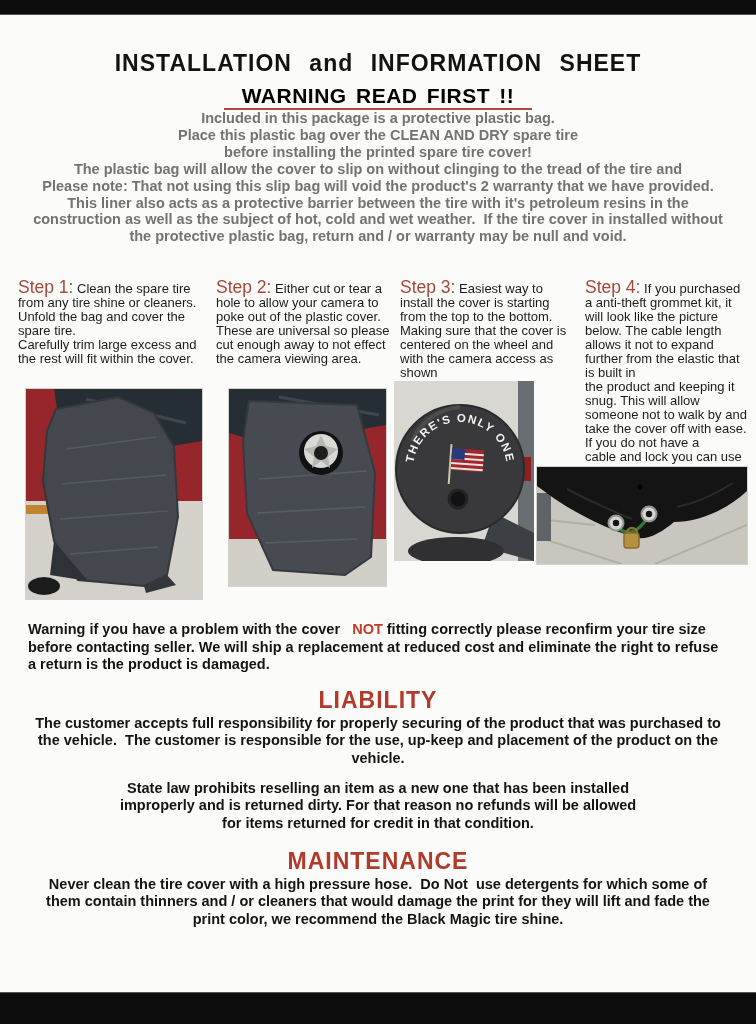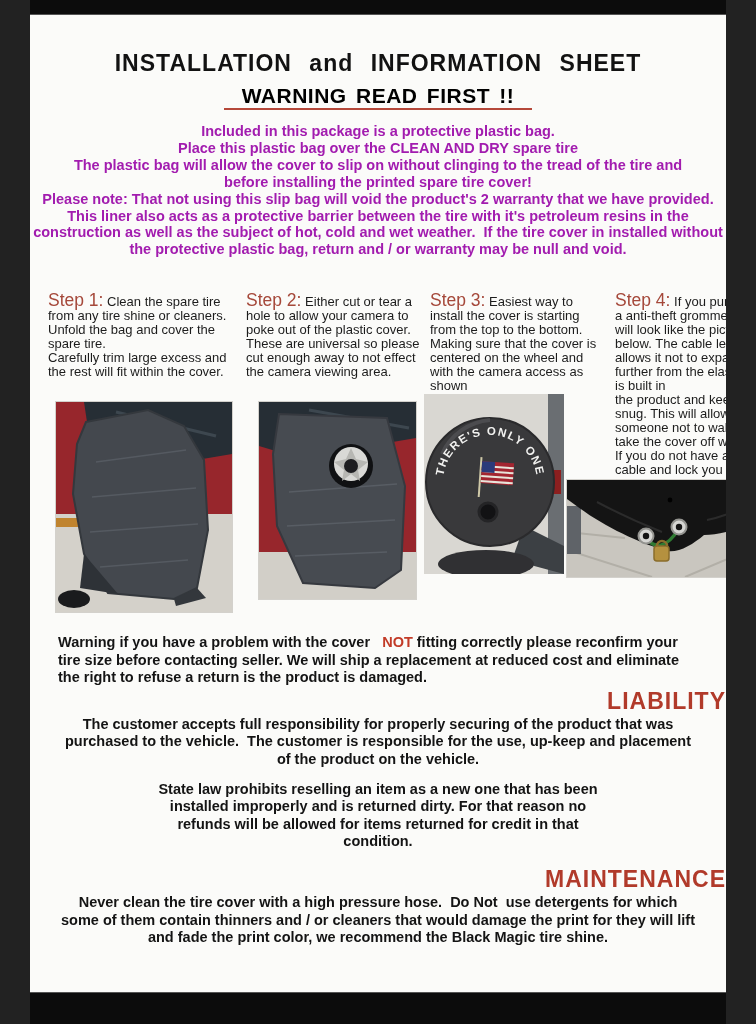--- a/index.html
+++ b/index.html
@@ -1,39 +1,39 @@
 <!DOCTYPE html>
 <html><head>
 <meta charset="utf-8">
 <style>
   html,body { margin:0; padding:0; background:#222; }
   .page {
-    position:relative; width:696px; height:1024px; margin:0 auto;
+    position:relative; width:756px; height:1024px; margin:0 auto;
     background:#fbfbf9; overflow:hidden;
     font-family:"Liberation Sans", sans-serif; color:#151515;
   }
   .letterbox { position:absolute; left:0; right:0; background:#0c0c0c; }
   .letterbox.top { top:0; height:14px; border-bottom:1px solid #555; }
   .letterbox.bottom { bottom:0; height:31px; border-top:1px solid #555; }
 
   .content { padding-top:50px; }
 
   .doc-title {
     text-align:center; font-size:23px; font-weight:bold; color:#121212;
     letter-spacing:1px; word-spacing:10px; line-height:26px; margin:0;
   }
   .warning-wrap { text-align:center; margin-top:8px; }
   .warning-heading {
     display:inline-block; font-size:21px; font-weight:bold; color:#000000;
     letter-spacing:0.5px; word-spacing:3px; line-height:23px;
     border-bottom:2px solid #b5483a; padding:0 18px 1px 18px;
   }
 
-  .intro { margin-top:13px; text-align:center; font-weight:bold;
-    font-size:14.5px; line-height:16.9px; color:#a21caf; }
+  .intro { text-align:center; font-weight:bold;
+    font-size:14.5px; line-height:16.9px; color:#737373; }
   .intro div { white-space:pre-wrap; }
 
   .steps-region { position:relative; margin-top:18px; height:350px; }
   .step { position:absolute; top:4px; font-size:13px; line-height:14px; color:#1c1c1c; }
   .step-label { font-size:17.5px; color:#a5483a; }
   .step-text { white-space:pre-line; }
   .step-1 { left:18px;  width:183px; }
   .step-2 { left:216px; width:184px; }
   .step-3 { left:400px; width:172px; }
   .step-4 { left:585px; width:163px; }
@@ -45,22 +45,22 @@
   .photo-3 { left:394px; top:118px; border:none; }
   .photo-4 { left:536px; top:203px; }
 
   .fit-warning {
     margin:8px 26px 0 28px; font-weight:bold; font-size:14.5px;
     line-height:17.3px; white-space:pre-wrap; color:#141414;
   }
   .fit-warning .red-not { color:#c23b27; }
 
   .section-heading {
-    text-align:right; font-size:23px; font-weight:bold; color:#b13a2a;
-    letter-spacing:1px; margin:2px 0 2px 0; line-height:26px;
+    text-align:center; font-size:23px; font-weight:bold; color:#b13a2a;
+    letter-spacing:1px; margin:14px 0 2px 0; line-height:26px;
   }
   .section-heading.maintenance { margin-top:16px; }
   .body-center {
     text-align:center; font-weight:bold; font-size:14.5px; line-height:17.3px;
     white-space:pre-wrap; color:#141414; margin:0 30px;
   }
   .resale { margin:13px 112px 0 112px; }
 </style>
 </head>
 <body>
@@ -69,22 +69,22 @@
   <div class="letterbox top"></div>
 
   <div class="content">
     <h1 class="doc-title">INSTALLATION and INFORMATION SHEET</h1>
 
     <div class="warning-wrap"><span class="warning-heading">WARNING READ FIRST !!</span></div>
 
     <div class="intro">
       <div>Included in this package is a protective plastic bag.</div>
       <div>Place this plastic bag over the CLEAN AND DRY spare tire</div>
+      <div>before installing the printed spare tire cover!</div>
       <div>The plastic bag will allow the cover to slip on without clinging to the tread of the tire and</div>
-      <div>before installing the printed spare tire cover!</div>
       <div>Please note: That not using this slip bag will void the product's 2 warranty that we have provided.</div>
       <div>This liner also acts as a protective barrier between the tire with it's petroleum resins in the</div>
       <div>construction as well as the subject of hot, cold and wet weather.  If the tire cover in installed without</div>
       <div>the protective plastic bag, return and / or warranty may be null and void.</div>
     </div>
 
     <div class="steps-region">
 
       <p class="step step-1"><span class="step-label">Step 1:</span> <span class="step-text">Clean the spare tire from any tire shine or cleaners.
 Unfold the bag and cover the spare tire.

